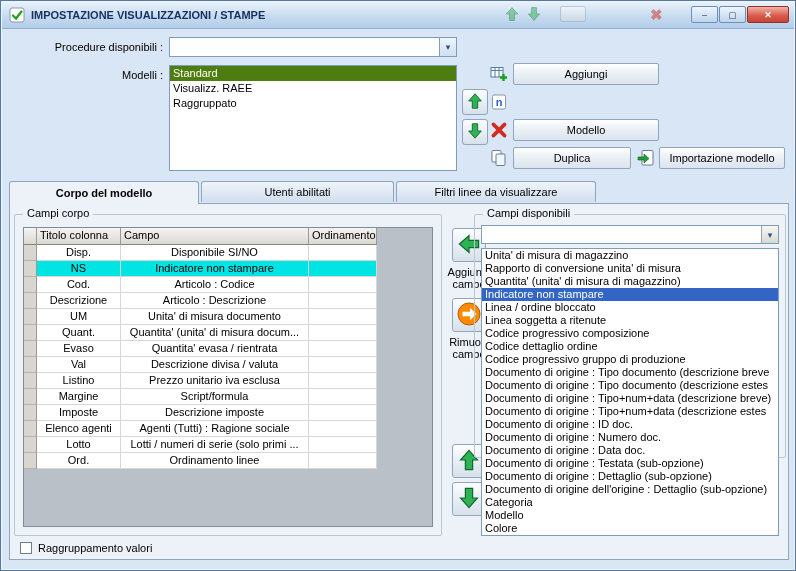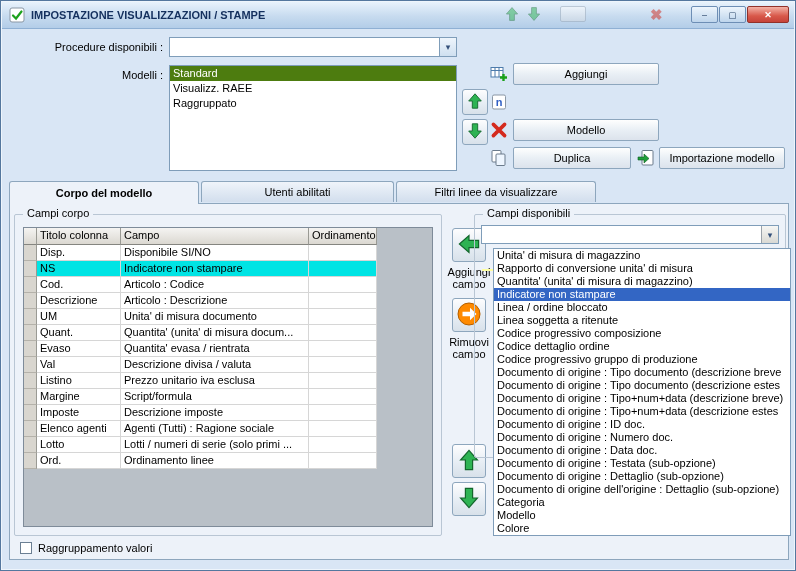--- a/index.html
+++ b/index.html
@@ -63,21 +63,21 @@
 
   
   .grid { position:absolute; left:8px; top:12px; width:410px; height:300px;
           background:#b9c0c7; border:1px solid #7e8b99; overflow:hidden; }
   .grid-header { display:flex; height:17px; }
   .gh { background:linear-gradient(#f5f4f2,#dbd8d1); border-right:1px solid #9a9a94;
         border-bottom:1px solid #858580; padding:1px 3px; white-space:nowrap; overflow:hidden; }
   .w-mk { width:13px; } .w-c0 { width:84px; } .w-c1 { width:188px; } .w-c2 { width:68px; }
   .grid-row { display:flex; height:16px; }
   .gc { background:#fff; border-right:1px solid #d6d6d6; border-bottom:1px solid #d6d6d6;
-        padding:1px 3px; white-space:nowrap; overflow:hidden; }
+        padding:1px 3px; white-space:nowrap; overflow:hidden;text-align:center; }
   .grid-row .mk { background:#d9d6cf; border-right:1px solid #9a9a94; border-bottom:1px solid #b5b2aa; }
   .grid-row.sel .gc { background:#00e4e4; }
   .grid-row.sel .mk { background:#d9d6cf; }
 
   
   .mid-label { position:absolute; width:52px; text-align:center; line-height:12px; }
 
   
   .avail-list { position:absolute; background:#fff; border:1px solid #7f9db9; overflow:hidden; }
   .avail-item { height:13px; line-height:13px; padding:0 3px; white-space:nowrap; overflow:hidden; }
@@ -323,21 +323,21 @@
     </div>
 
     <div class="fs" style="left:464px; top:10px; width:312px; height:244px;">
       <span class="fs-legend">Campi disponibili</span>
 
       <div class="combo yellow" style="left:6px; top:10px; width:298px; height:19px;">
         <div class="val">Tutti i campi</div>
         <div class="arrow-btn">▾</div>
       </div>
 
-      <div class="avail-list" style="left:18px; top:33px; width:298px; height:288px;">
+      <div class="avail-list" style="left:6px; top:33px; width:298px; height:288px;">
         <div class="avail-item">Unita' di misura di magazzino</div>
         <div class="avail-item">Rapporto di conversione unita' di misura</div>
         <div class="avail-item">Quantita' (unita' di misura di magazzino)</div>
         <div class="avail-item sel">Indicatore non stampare</div>
         <div class="avail-item">Linea / ordine bloccato</div>
         <div class="avail-item">Linea soggetta a ritenute</div>
         <div class="avail-item">Codice progressivo composizione</div>
         <div class="avail-item">Codice dettaglio ordine</div>
         <div class="avail-item">Codice progressivo gruppo di produzione</div>
         <div class="avail-item">Documento di origine : Tipo documento (descrizione breve</div>

